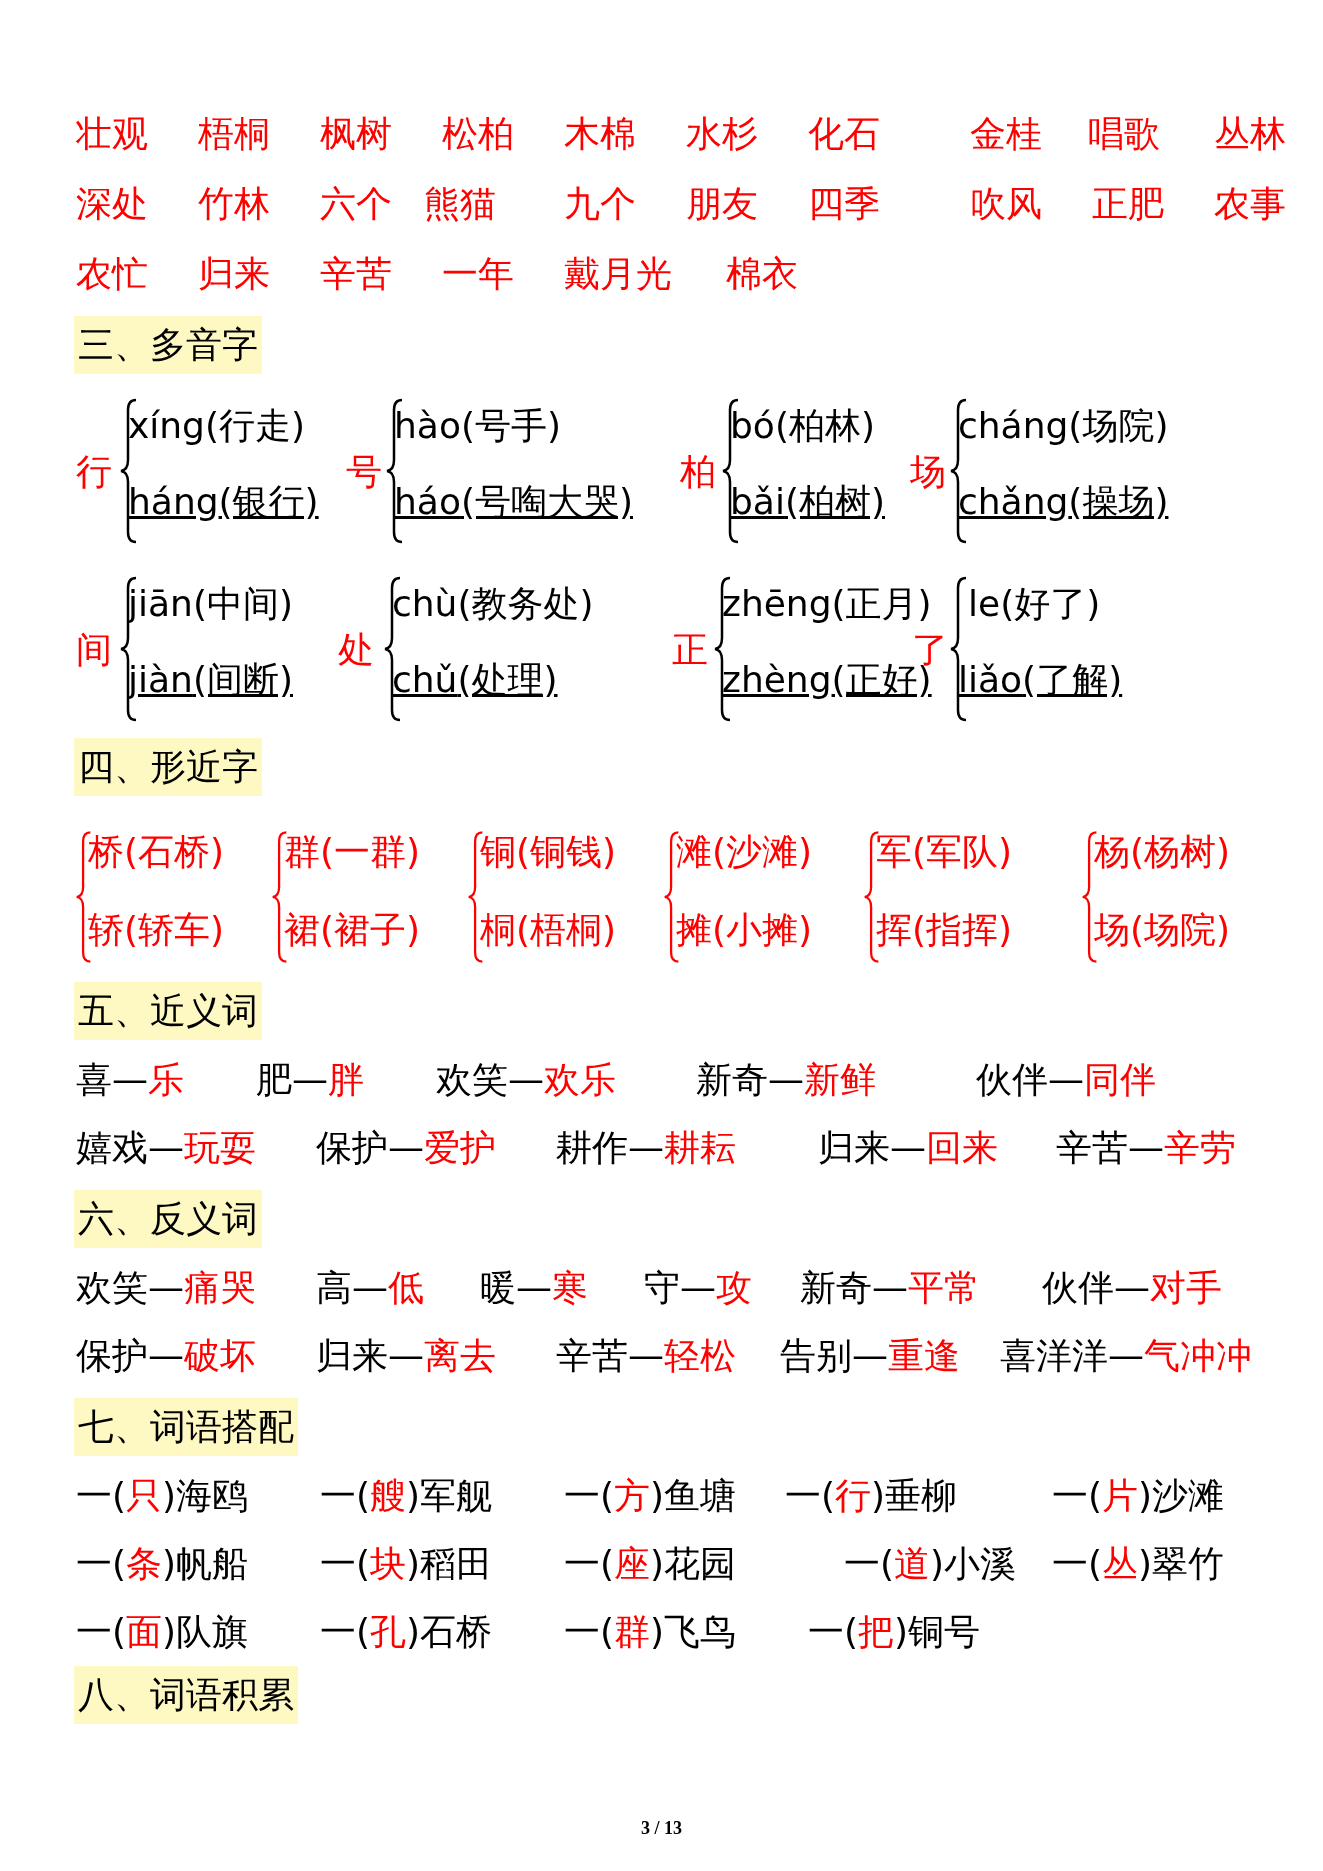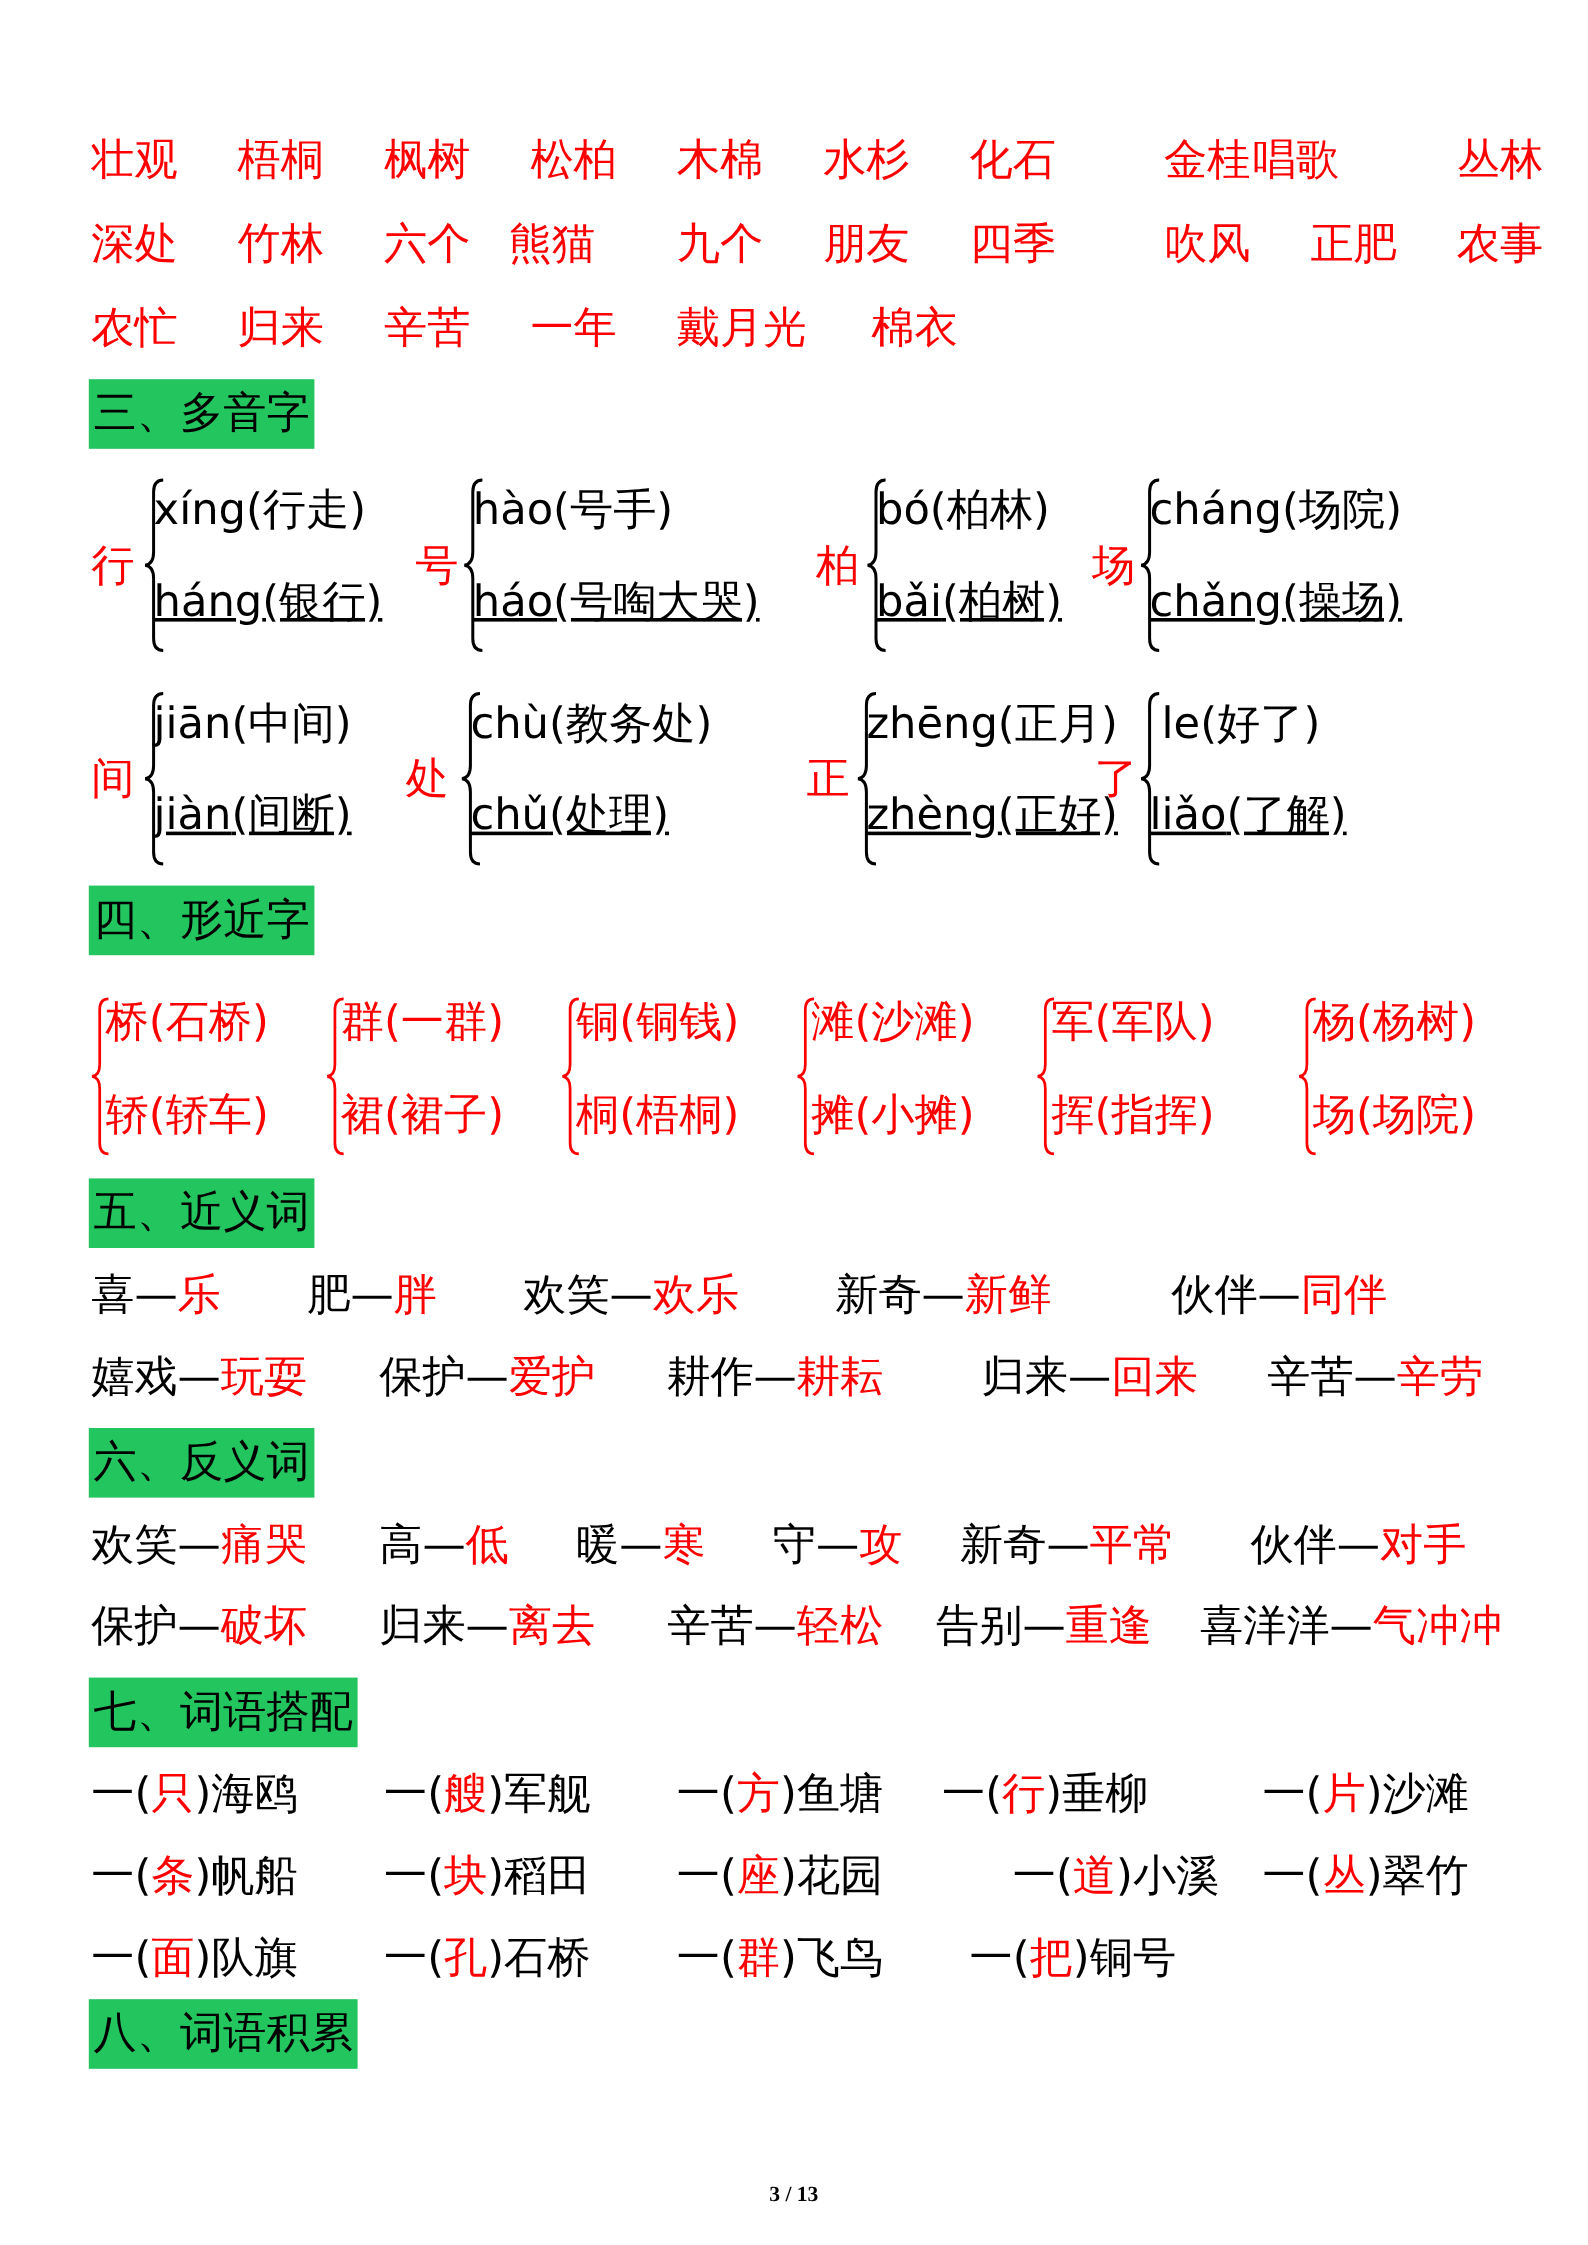--- a/index.html
+++ b/index.html
@@ -8,21 +8,21 @@
     font-family: "DejaVu Sans", sans-serif; color: #000;
   }
   .red { color: #ff0000; }
   .row {
     position: absolute; left: 76px; height: 56px;
     font-size: 36px; line-height: 56px; white-space: nowrap;
   }
   .word { position: absolute; top: 0; }
   .heading {
     position: absolute; left: 74px; height: 58px;
-    background: #22c55e; font-size: 36px; line-height: 58px;
+    background: #fef9c3; font-size: 36px; line-height: 58px;
     padding: 0 4px; white-space: nowrap;
   }
   
   .poly {
     position: absolute; height: 150px; font-size: 36px; white-space: nowrap;
   }
   .poly .ch { position: absolute; left: 0; top: 44px; color: #ff0000; font-size: 36px; line-height: 60px; }
   .poly .brace {
     position: absolute; top: 0; width: 22px; height: 146px;
   }
@@ -46,21 +46,21 @@
 <div>
   <div class="row red" style="top:106px">
     <span class="word" style="left:0">壮观</span>
     <span class="word" style="left:122px">梧桐</span>
     <span class="word" style="left:244px">枫树</span>
     <span class="word" style="left:366px">松柏</span>
     <span class="word" style="left:488px">木棉</span>
     <span class="word" style="left:610px">水杉</span>
     <span class="word" style="left:732px">化石</span>
     <span class="word" style="left:894px">金桂</span>
-    <span class="word" style="left:968px">唱歌</span>
+    <span class="word" style="left:1012px">唱歌</span>
     <span class="word" style="left:1138px">丛林</span>
   </div>
   <div class="row red" style="top:176px">
     <span class="word" style="left:0">深处</span>
     <span class="word" style="left:122px">竹林</span>
     <span class="word" style="left:244px">六个</span>
     <span class="word" style="left:348px">熊猫</span>
     <span class="word" style="left:488px">九个</span>
     <span class="word" style="left:610px">朋友</span>
     <span class="word" style="left:732px">四季</span>

